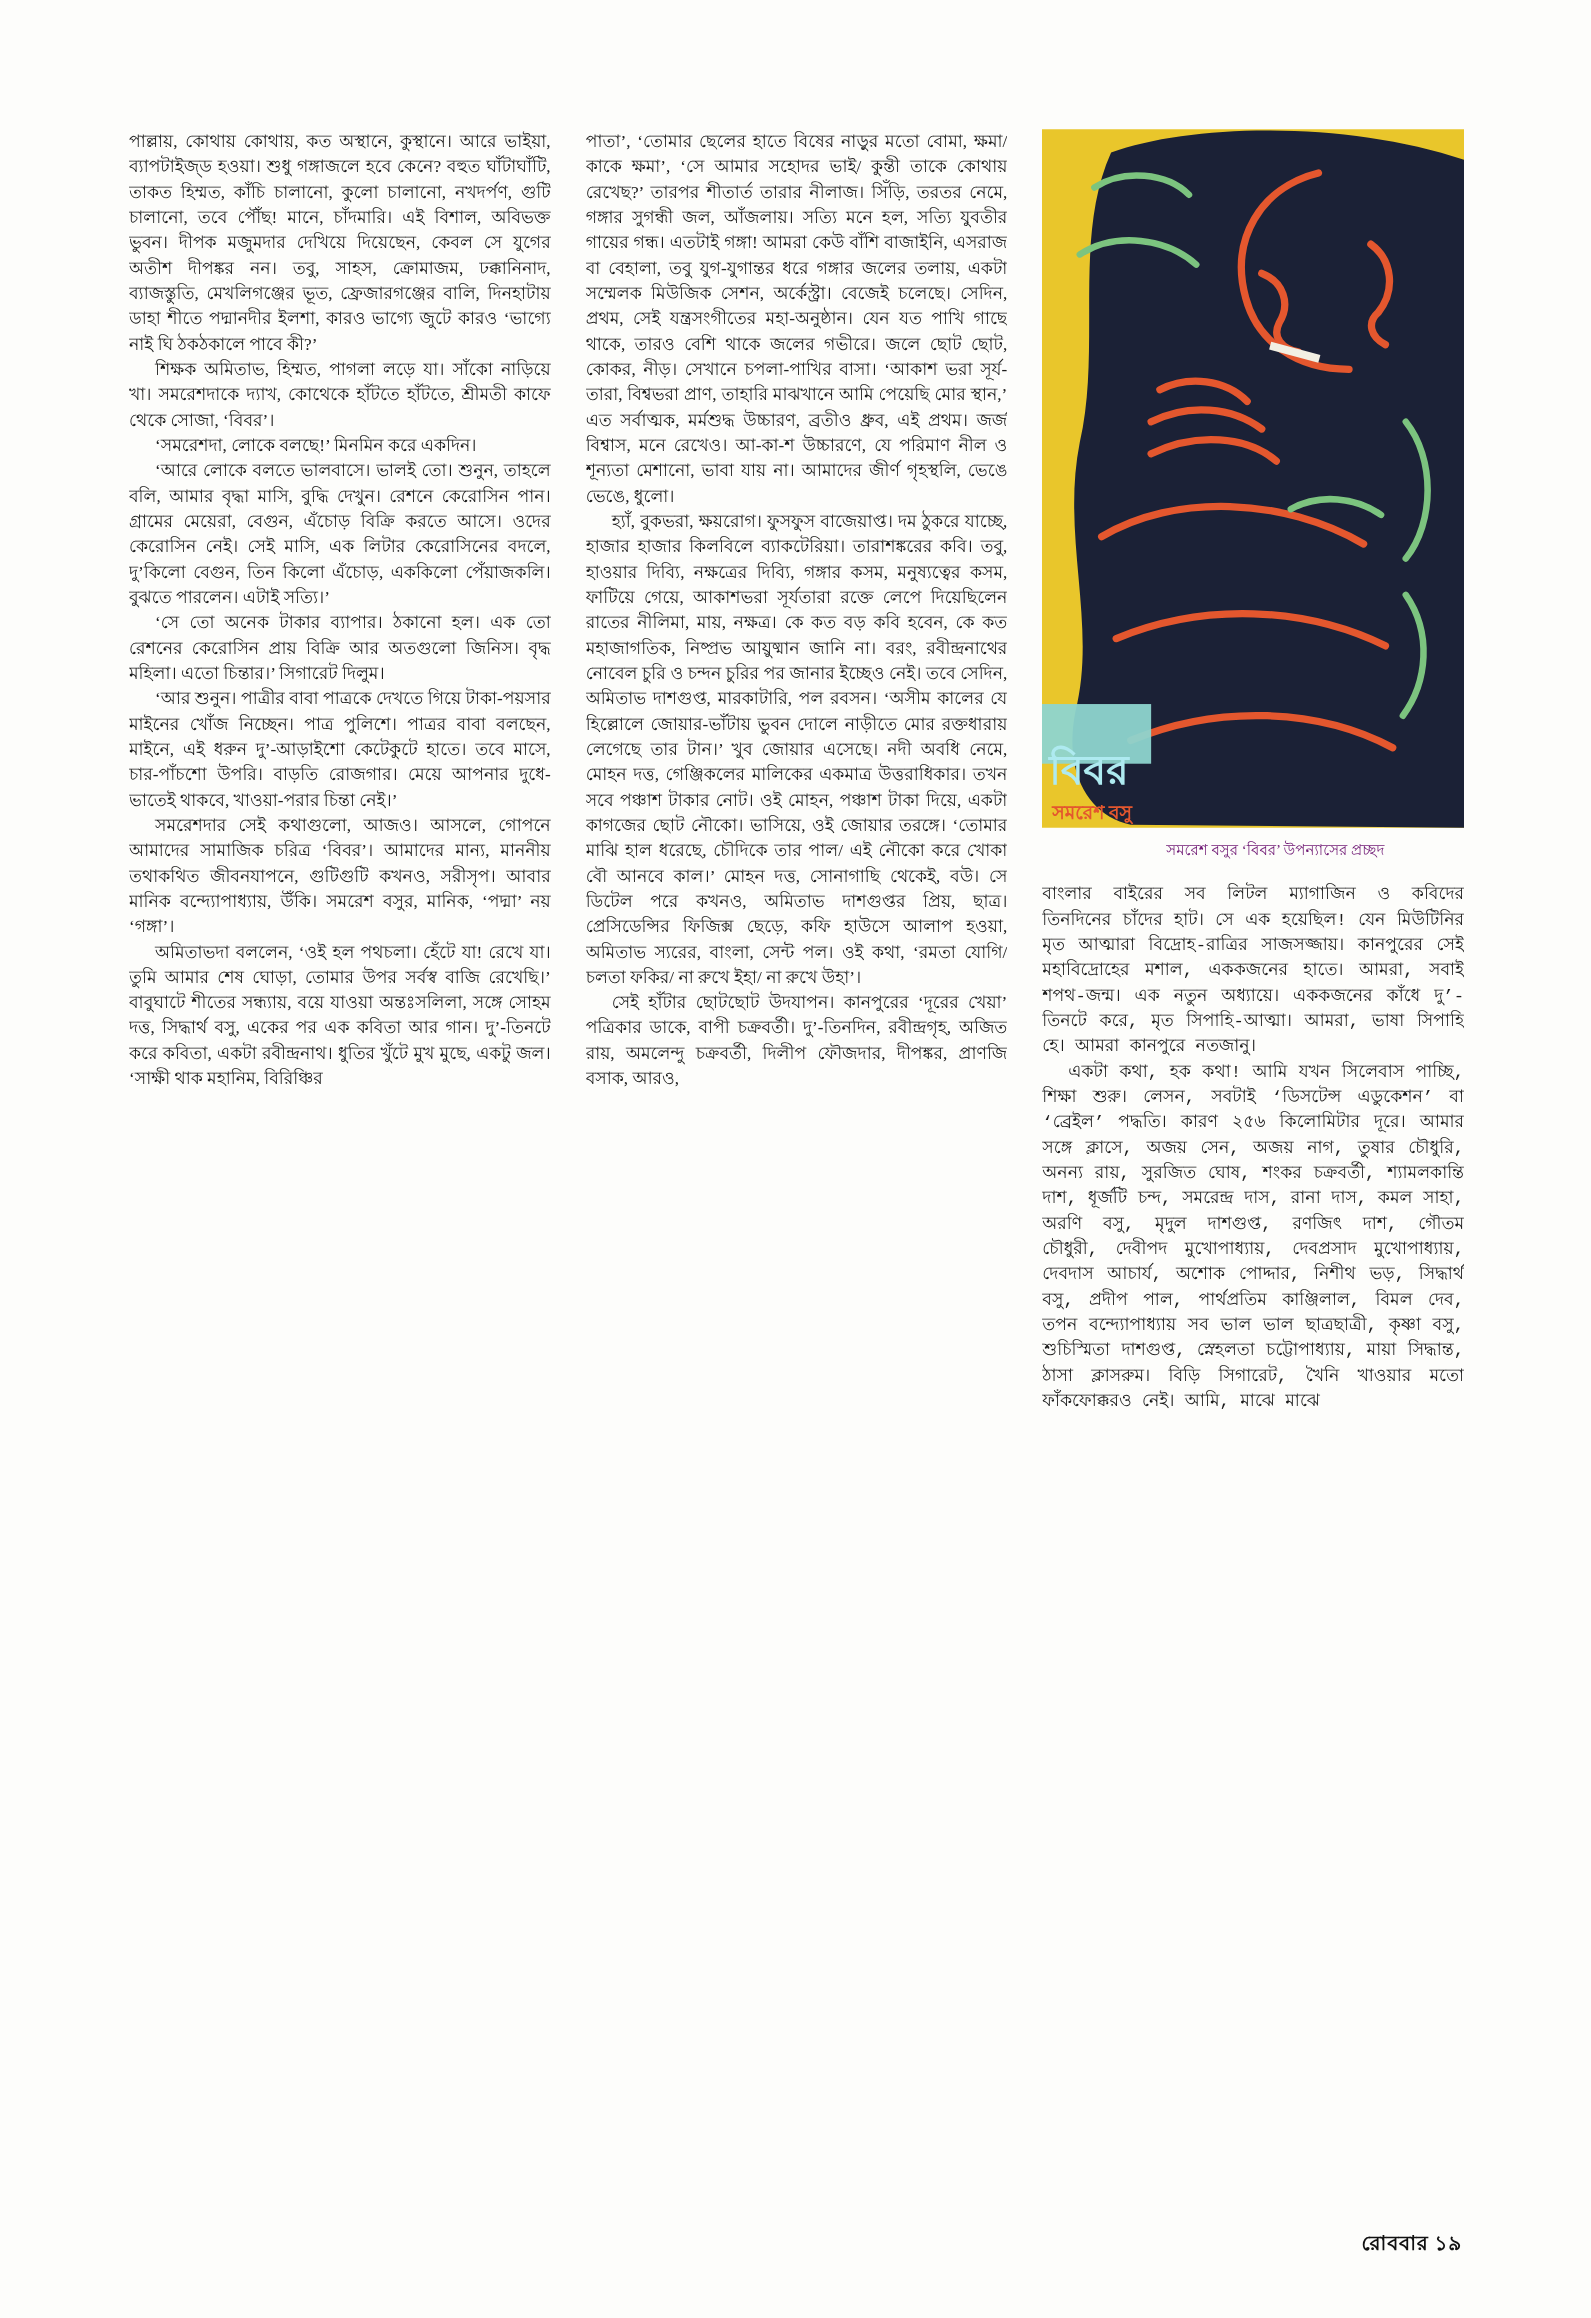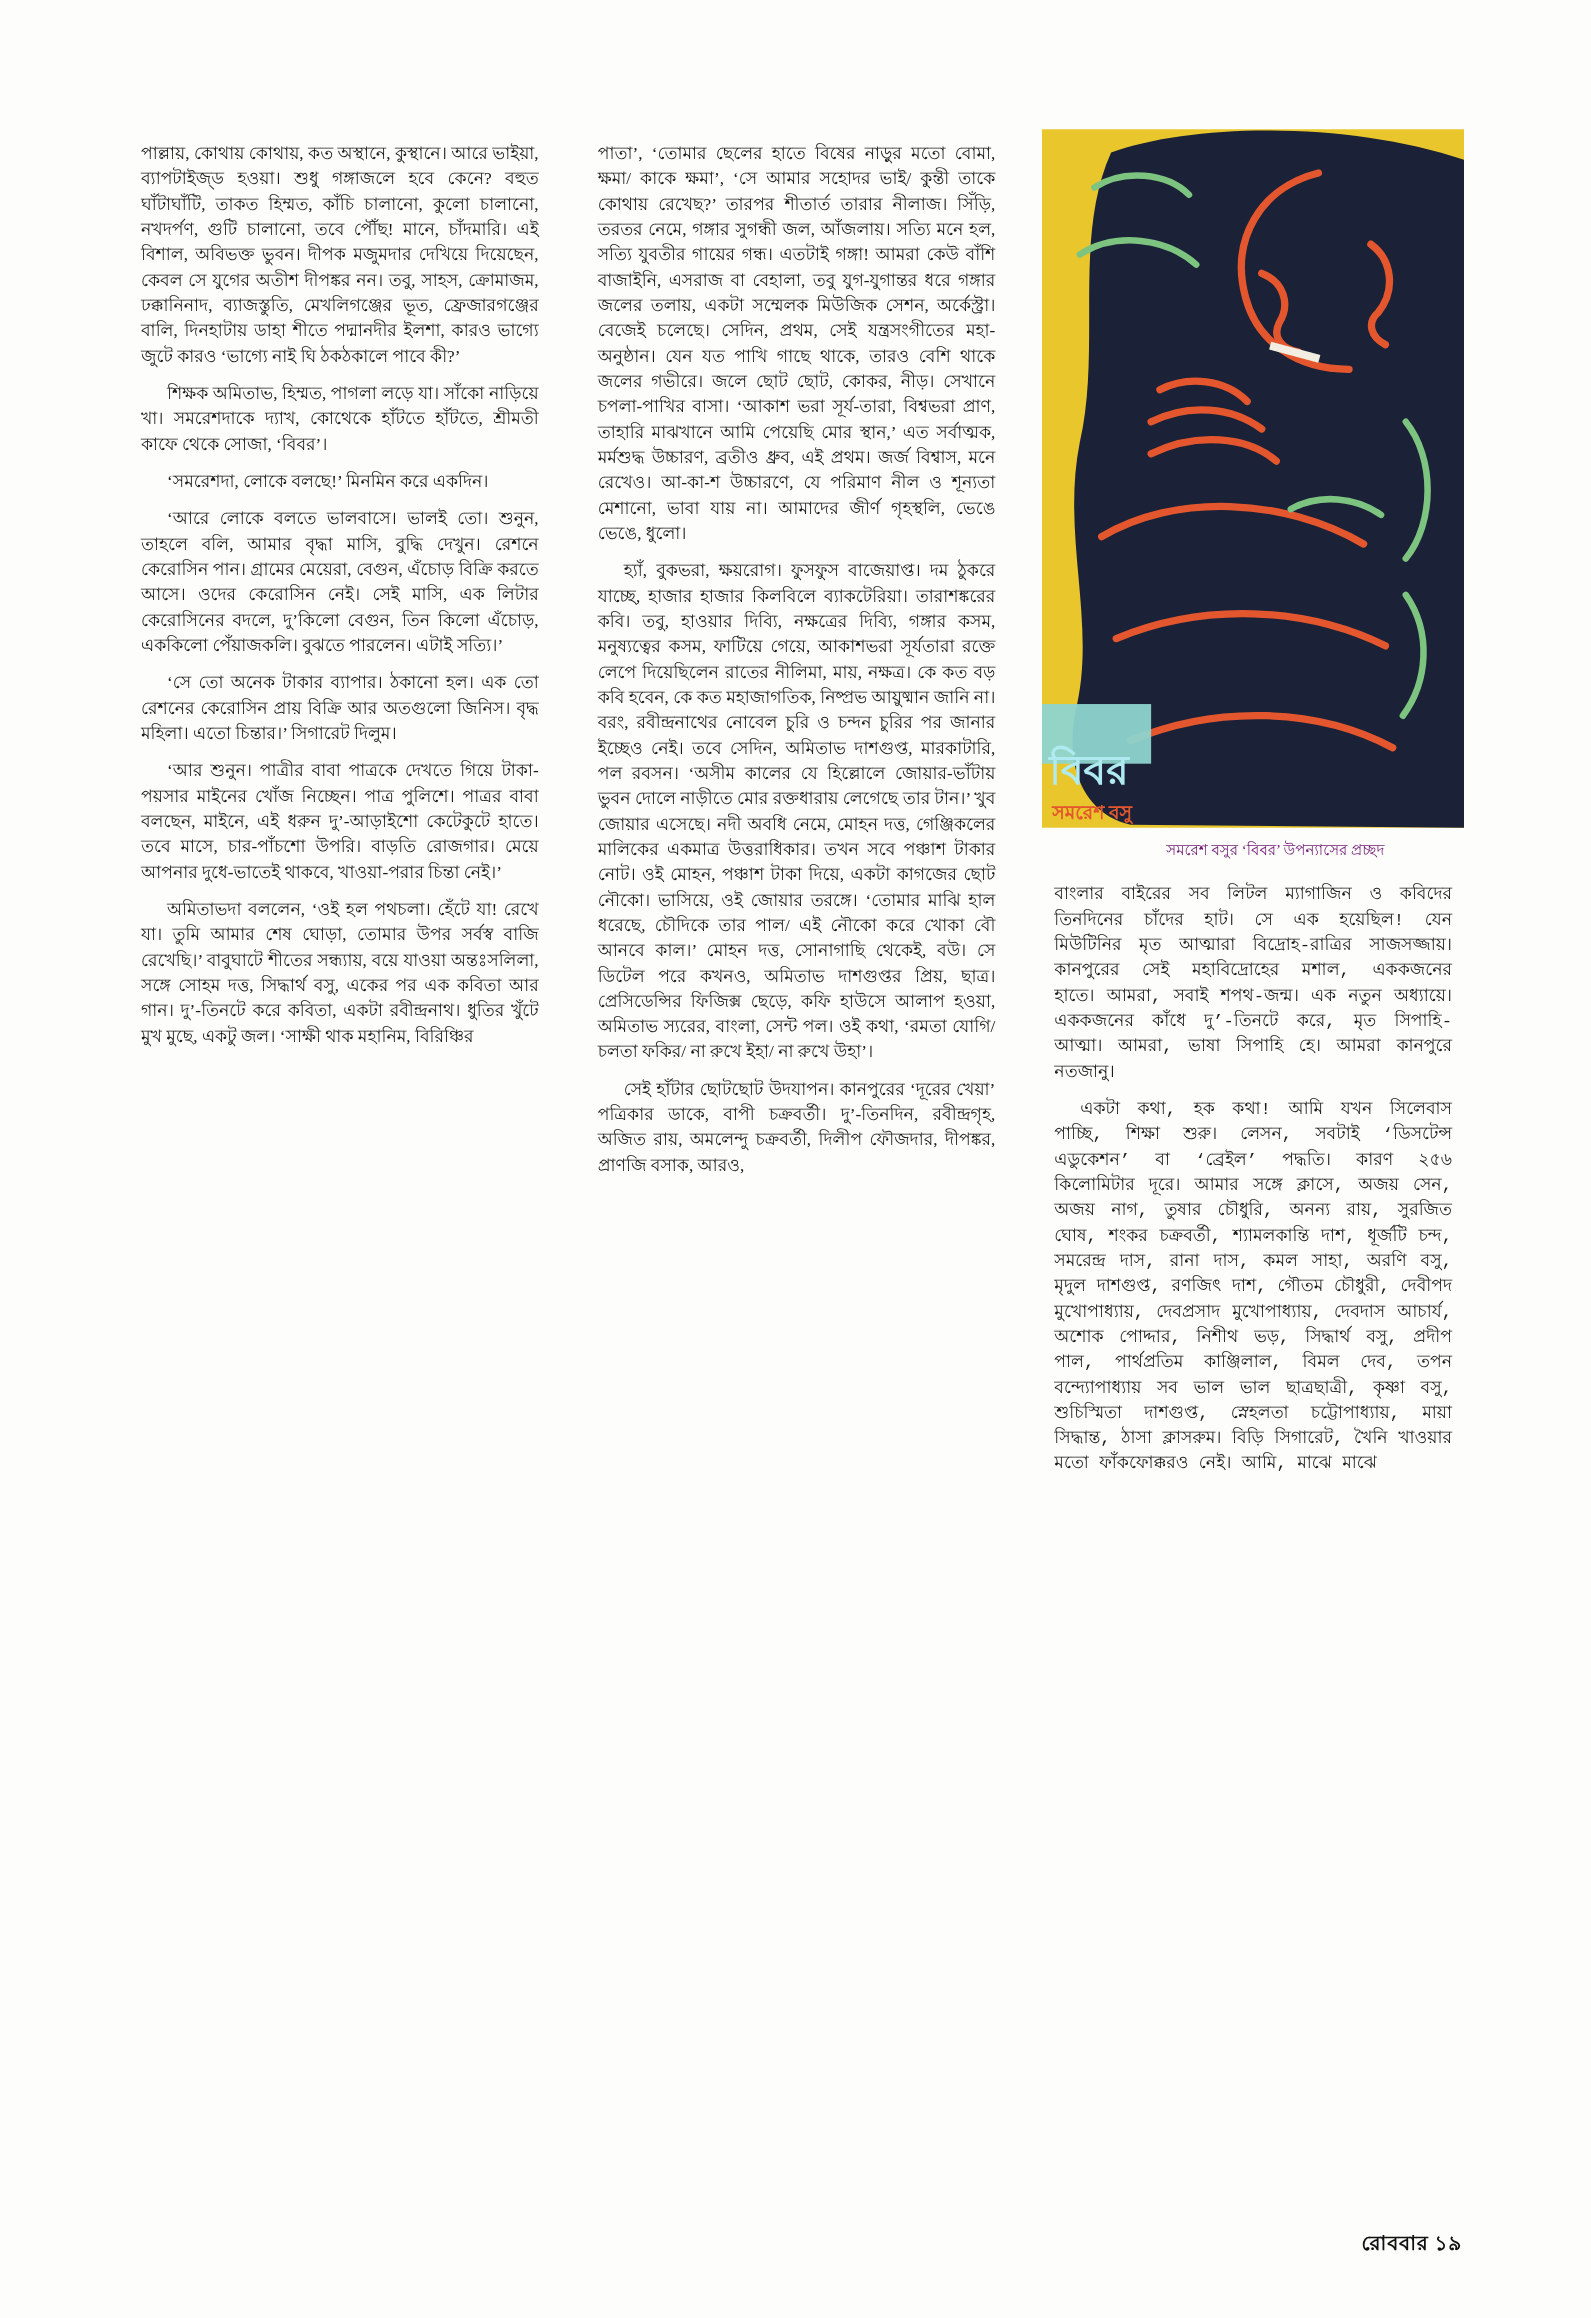--- a/index.html
+++ b/index.html
@@ -29,21 +29,21 @@
   }
   .col {
     width: 422px;
     font-size: 17.3px;
     line-height: 1.465;
     text-align: justify;
     color: #1b1b1b;
     overflow: hidden;
   }
   .col p {
-    margin: 12px;
+    margin: 0;
     text-indent: 26px;
   }
   .col p.noindent {
     text-indent: 0;
   }
   figure.cover {
     margin: 0 0 20px 0;
     width: 466px;
   }
   figure.cover svg {
@@ -82,20 +82,21 @@
 
   <div class="content">
 
     <div class="col">
       <p class="noindent">পাল্লায়, কোথায় কোথায়, কত অস্থানে, কুস্থানে। আরে ভাইয়া, ব্যাপটাইজ্‌ড হওয়া। শুধু গঙ্গাজলে হবে কেনে? বহুত ঘাঁটাঘাঁটি, তাকত হিম্মত, কাঁচি চালানো, কুলো চালানো, নখদর্পণ, গুটি চালানো, তবে পৌঁছ! মানে, চাঁদমারি। এই বিশাল, অবিভক্ত ভুবন। দীপক মজুমদার দেখিয়ে দিয়েছেন, কেবল সে যুগের অতীশ দীপঙ্কর নন। তবু, সাহস, ক্রোমাজম, ঢক্কানিনাদ, ব্যাজস্তুতি, মেখলিগঞ্জের ভূত, ফ্রেজারগঞ্জের বালি, দিনহাটায় ডাহা শীতে পদ্মানদীর ইলশা, কারও ভাগ্যে জুটে কারও ‘ভাগ্যে নাই ঘি ঠকঠকালে পাবে কী?’</p>
       <p>শিক্ষক অমিতাভ, হিম্মত, পাগলা লড়ে যা। সাঁকো নাড়িয়ে খা। সমরেশদাকে দ্যাখ, কোথেকে হাঁটতে হাঁটতে, শ্রীমতী কাফে থেকে সোজা, ‘বিবর’।</p>
       <p>‘সমরেশদা, লোকে বলছে!’ মিনমিন করে একদিন।</p>
       <p>‘আরে লোকে বলতে ভালবাসে। ভালই তো। শুনুন, তাহলে বলি, আমার বৃদ্ধা মাসি, বুদ্ধি দেখুন। রেশনে কেরোসিন পান। গ্রামের মেয়েরা, বেগুন, এঁচোড় বিক্রি করতে আসে। ওদের কেরোসিন নেই। সেই মাসি, এক লিটার কেরোসিনের বদলে, দু’কিলো বেগুন, তিন কিলো এঁচোড়, এককিলো পেঁয়াজকলি। বুঝতে পারলেন। এটাই সত্যি।’</p>
       <p>‘সে তো অনেক টাকার ব্যাপার। ঠকানো হল। এক তো রেশনের কেরোসিন প্রায় বিক্রি আর অতগুলো জিনিস। বৃদ্ধ মহিলা। এতো চিন্তার।’ সিগারেট দিলুম।</p>
       <p>‘আর শুনুন। পাত্রীর বাবা পাত্রকে দেখতে গিয়ে টাকা-পয়সার মাইনের খোঁজ নিচ্ছেন। পাত্র পুলিশে। পাত্রর বাবা বলছেন, মাইনে, এই ধরুন দু’-আড়াইশো কেটেকুটে হাতে। তবে মাসে, চার-পাঁচশো উপরি। বাড়তি রোজগার। মেয়ে আপনার দুধে-ভাতেই থাকবে, খাওয়া-পরার চিন্তা নেই।’</p>
+      <p>সমরেশদার সেই কথাগুলো, আজও। আসলে, গোপনে আমাদের সামাজিক চরিত্র ‘বিবর’। আমাদের মান্য, মাননীয় তথাকথিত জীবনযাপনে, গুটিগুটি কখনও, সরীসৃপ। আবার মানিক বন্দ্যোপাধ্যায়, উঁকি। সমরেশ বসুর, মানিক, ‘পদ্মা’ নয় ‘গঙ্গা’।</p>
       <p>অমিতাভদা বললেন, ‘ওই হল পথচলা। হেঁটে যা! রেখে যা। তুমি আমার শেষ ঘোড়া, তোমার উপর সর্বস্ব বাজি রেখেছি।’ বাবুঘাটে শীতের সন্ধ্যায়, বয়ে যাওয়া অন্তঃসলিলা, সঙ্গে সোহম দত্ত, সিদ্ধার্থ বসু, একের পর এক কবিতা আর গান। দু’-তিনটে করে কবিতা, একটা রবীন্দ্রনাথ। ধুতির খুঁটে মুখ মুছে, একটু জল। ‘সাক্ষী থাক মহানিম, বিরিঞ্চির</p>
     </div>
 
     <div class="col">
       <p class="noindent">পাতা’, ‘তোমার ছেলের হাতে বিষের নাড়ুর মতো বোমা, ক্ষমা/ কাকে ক্ষমা’, ‘সে আমার সহোদর ভাই/ কুন্তী তাকে কোথায় রেখেছ?’ তারপর শীতার্ত তারার নীলাজ। সিঁড়ি, তরতর নেমে, গঙ্গার সুগন্ধী জল, আঁজলায়। সত্যি মনে হল, সত্যি যুবতীর গায়ের গন্ধ। এতটাই গঙ্গা! আমরা কেউ বাঁশি বাজাইনি, এসরাজ বা বেহালা, তবু যুগ-যুগান্তর ধরে গঙ্গার জলের তলায়, একটা সম্মেলক মিউজিক সেশন, অর্কেস্ট্রা। বেজেই চলেছে। সেদিন, প্রথম, সেই যন্ত্রসংগীতের মহা-অনুষ্ঠান। যেন যত পাখি গাছে থাকে, তারও বেশি থাকে জলের গভীরে। জলে ছোট ছোট, কোকর, নীড়। সেখানে চপলা-পাখির বাসা। ‘আকাশ ভরা সূর্য-তারা, বিশ্বভরা প্রাণ, তাহারি মাঝখানে আমি পেয়েছি মোর স্থান,’ এত সর্বাত্মক, মর্মশুদ্ধ উচ্চারণ, ব্রতীও ধ্রুব, এই প্রথম। জর্জ বিশ্বাস, মনে রেখেও। আ-কা-শ উচ্চারণে, যে পরিমাণ নীল ও শূন্যতা মেশানো, ভাবা যায় না। আমাদের জীর্ণ গৃহস্থলি, ভেঙে ভেঙে, ধুলো।</p>
       <p>হ্যাঁ, বুকভরা, ক্ষয়রোগ। ফুসফুস বাজেয়াপ্ত। দম ঠুকরে যাচ্ছে, হাজার হাজার কিলবিলে ব্যাকটেরিয়া। তারাশঙ্করের কবি। তবু, হাওয়ার দিব্যি, নক্ষত্রের দিব্যি, গঙ্গার কসম, মনুষ্যত্বের কসম, ফাটিয়ে গেয়ে, আকাশভরা সূর্যতারা রক্তে লেপে দিয়েছিলেন রাতের নীলিমা, মায়, নক্ষত্র। কে কত বড় কবি হবেন, কে কত মহাজাগতিক, নিষ্প্রভ আয়ুষ্মান জানি না। বরং, রবীন্দ্রনাথের নোবেল চুরি ও চন্দন চুরির পর জানার ইচ্ছেও নেই। তবে সেদিন, অমিতাভ দাশগুপ্ত, মারকাটারি, পল রবসন। ‘অসীম কালের যে হিল্লোলে জোয়ার-ভাঁটায় ভুবন দোলে নাড়ীতে মোর রক্তধারায় লেগেছে তার টান।’ খুব জোয়ার এসেছে। নদী অবধি নেমে, মোহন দত্ত, গেঞ্জিকলের মালিকের একমাত্র উত্তরাধিকার। তখন সবে পঞ্চাশ টাকার নোট। ওই মোহন, পঞ্চাশ টাকা দিয়ে, একটা কাগজের ছোট নৌকো। ভাসিয়ে, ওই জোয়ার তরঙ্গে। ‘তোমার মাঝি হাল ধরেছে, চৌদিকে তার পাল/ এই নৌকো করে খোকা বৌ আনবে কাল।’ মোহন দত্ত, সোনাগাছি থেকেই, বউ। সে ডিটেল পরে কখনও, অমিতাভ দাশগুপ্তর প্রিয়, ছাত্র। প্রেসিডেন্সির ফিজিক্স ছেড়ে, কফি হাউসে আলাপ হওয়া, অমিতাভ স্যরের, বাংলা, সেন্ট পল। ওই কথা, ‘রমতা যোগি/ চলতা ফকির/ না রুখে ইহা/ না রুখে উহা’।</p>
       <p>সেই হাঁটার ছোটছোট উদযাপন। কানপুরের ‘দূরের খেয়া’ পত্রিকার ডাকে, বাপী চক্রবর্তী। দু’-তিনদিন, রবীন্দ্রগৃহ, অজিত রায়, অমলেন্দু চক্রবর্তী, দিলীপ ফৌজদার, দীপঙ্কর, প্রাণজি বসাক, আরও,</p>
     </div>
 
     <div class="col">

